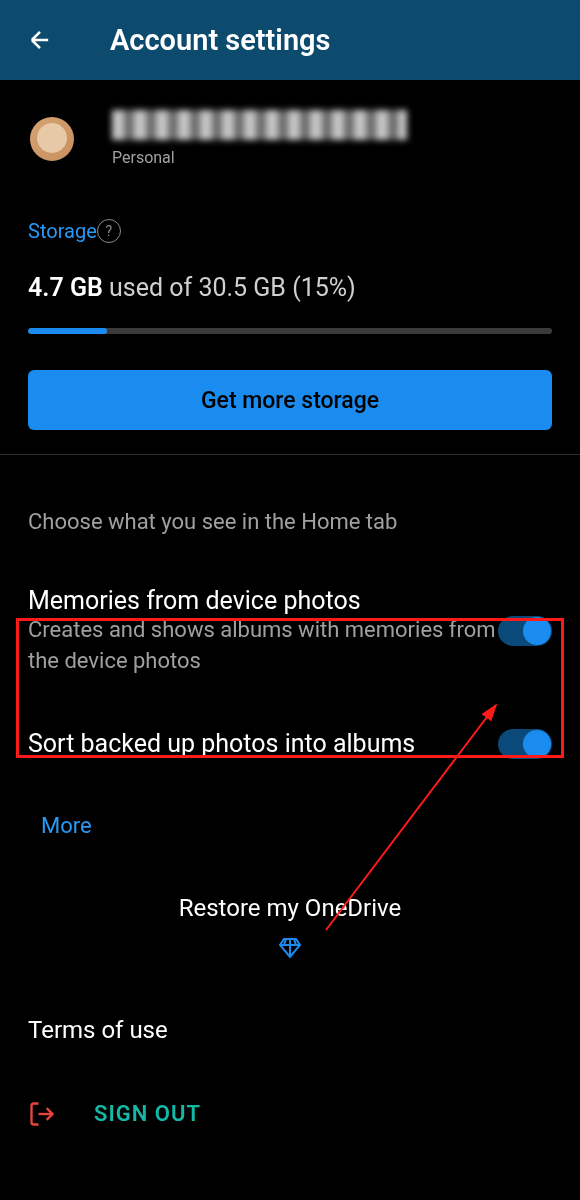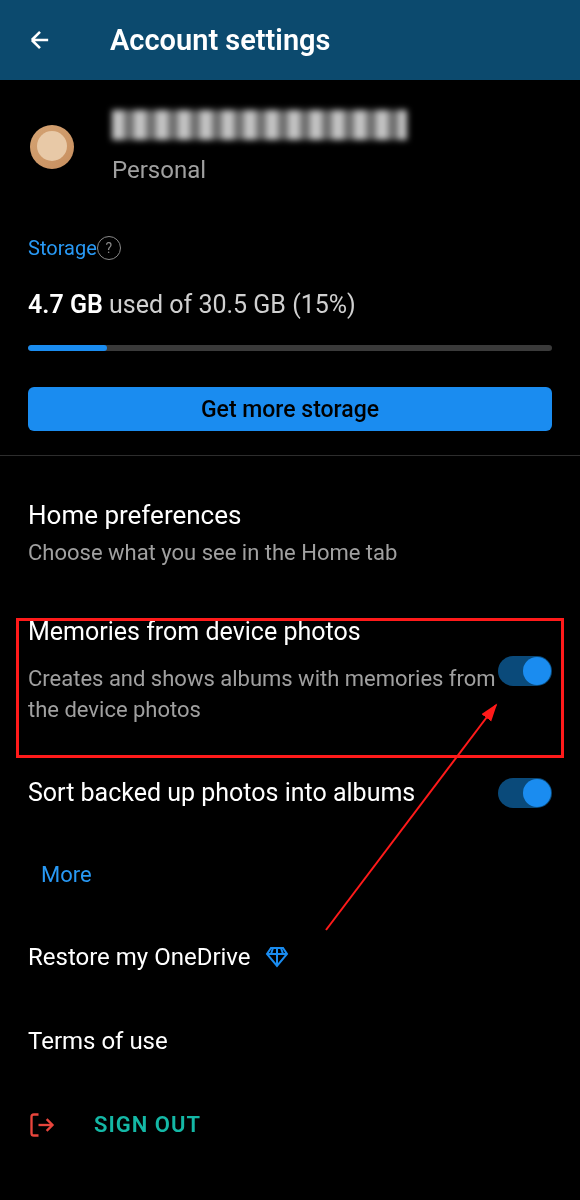--- a/index.html
+++ b/index.html
@@ -62,23 +62,23 @@
     .profile-info {
       margin-left: 38px;
     }
     .profile-email {
       width: 295px;
       height: 30px;
       background: repeating-linear-gradient(90deg, #c4c4c4 0px, #c4c4c4 12px, #6b6b6b 12px, #6b6b6b 22px);
       filter: blur(3px);
     }
     .profile-type {
-      font-size: 24px;
+      font-size: 16px;
       color: #a0a0a0;
-      margin-top: 16px;
+      margin-top: 8px;
     }
     .storage-section {
       padding: 0 28px;
       margin-top: 32px;
     }
     .storage-header {
       display: flex;
       align-items: center;
     }
     .storage-label {
@@ -116,21 +116,21 @@
     }
     .progress-fill {
       height: 100%;
       width: 15%;
       background: #1a8cf0;
       border-radius: 3px;
     }
     .storage-button {
       margin-top: 36px;
       width: 100%;
-      height: 44px;
+      height: 60px;
       background: #1a8cf0;
       border: none;
       border-radius: 6px;
       color: #000000;
       font-size: 23px;
       font-weight: 500;
       cursor: pointer;
     }
     .divider {
       height: 1px;
@@ -169,21 +169,21 @@
     .setting-left {
       flex: 1;
     }
     .setting-title {
       font-size: 25px;
       font-weight: 400;
     }
     .setting-desc {
       font-size: 22px;
       color: #a0a0a0;
-      margin-top: 18px;
+      margin-top: 0;
       line-height: 1.4;
     }
     .toggle {
       width: 54px;
       height: 30px;
       background: #0a4a7a;
       border-radius: 15px;
       position: relative;
       cursor: pointer;
       flex-shrink: 0;
@@ -201,20 +201,21 @@
       padding: 28px 41px;
       color: #2899f5;
       font-size: 22px;
       cursor: pointer;
     }
     .restore-row {
       padding: 28px 28px;
       display: flex;
       align-items: center;
       gap: 14px;
+      flex-direction: column;
     }
     .restore-text {
       font-size: 24px;
     }
     .diamond-icon {
       width: 24px;
       height: 24px;
     }
     .terms-row {
       padding: 28px 28px;
@@ -276,21 +277,20 @@
   </div>
   <div class="progress-bar">
     <div class="progress-fill"></div>
   </div>
   <button class="storage-button">Get more storage</button>
 </div>
 
 <div class="divider"></div>
 
 <div class="preferences-section">
-  <div class="pref-title">Home preferences</div>
   <div class="pref-subtitle">Choose what you see in the Home tab</div>
 </div>
 
 <div class="memories-spacer"></div>
 
 <div class="setting-row">
   <div class="setting-left">
     <div class="setting-title">Memories from device photos</div>
     <div class="setting-desc">Creates and shows albums with memories from the device photos</div>
   </div>

